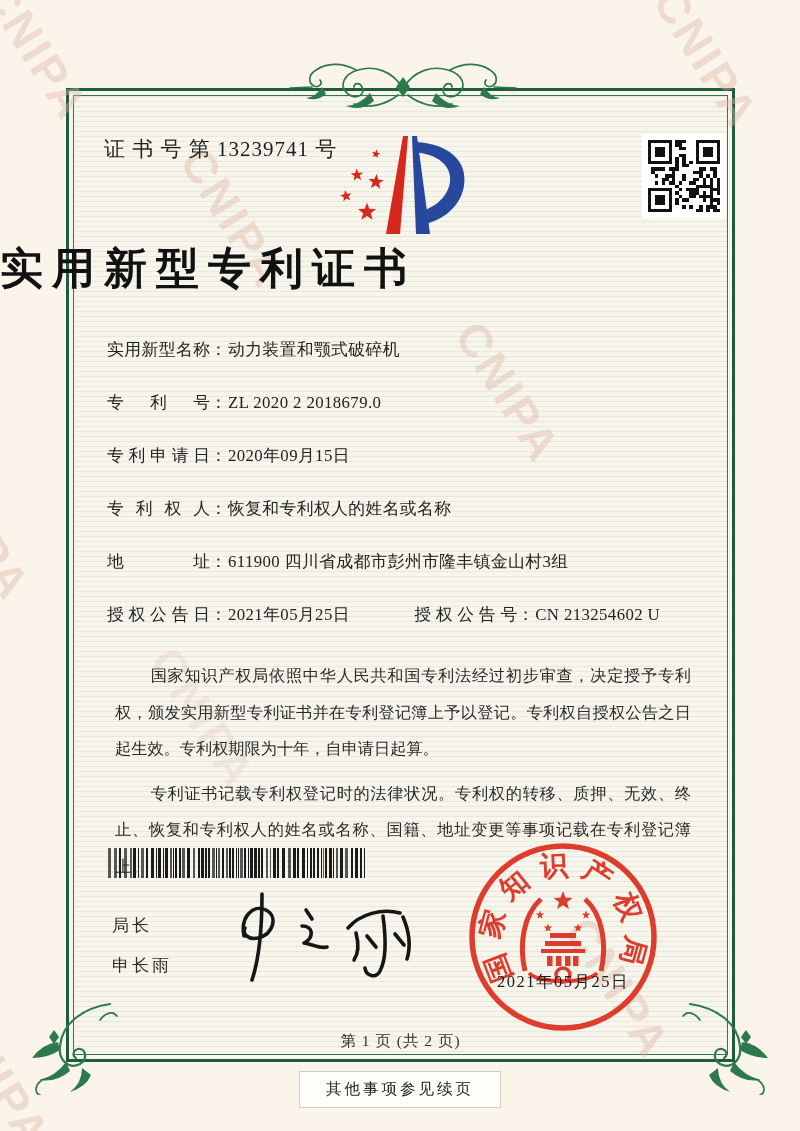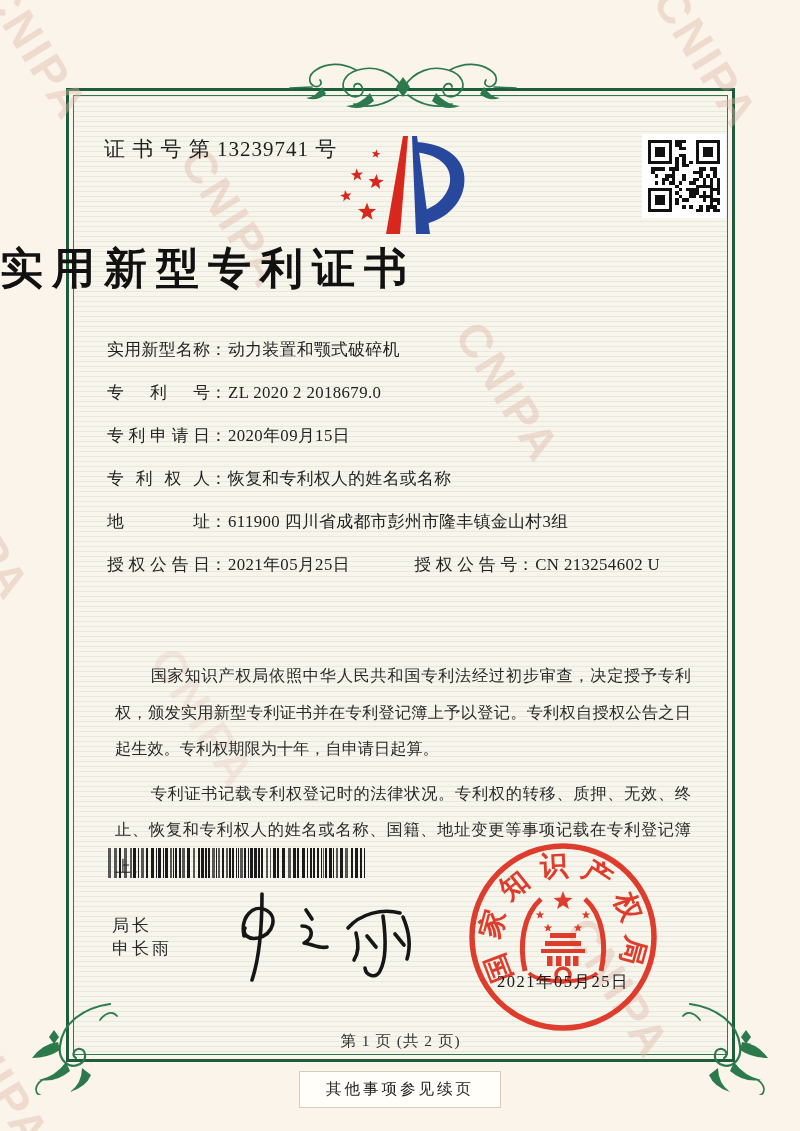--- a/index.html
+++ b/index.html
@@ -41,33 +41,33 @@
   #orn-br{left:681px;top:1000px;width:95px;height:95px;transform:scaleX(-1)}
   
   .cert-no{position:absolute;left:104px;top:135px;z-index:3;font-size:21px;letter-spacing:1px;color:#1e1e1e}
   #logo{position:absolute;left:326px;top:130px;width:152px;height:112px;z-index:3}
   #qr{position:absolute;left:642px;top:134px;width:84px;height:84px;z-index:3}
   .doc-title{
     position:absolute;left:0;top:240px;width:100%;z-index:3;
     font-size:43px;font-weight:bold;letter-spacing:9px;color:#111;
   }
   .fields{position:absolute;left:107px;top:338px;width:600px;z-index:3;font-size:16.8px}
-  .frow{height:33px;margin-bottom:10px;white-space:nowrap}
+  .frow{height:33px;margin-bottom:20px;white-space:nowrap}
   .lbl{display:inline-block;width:103px;text-align:justify;text-align-last:justify;color:#222}
   .cl{display:inline-block;width:18px}
   .val{letter-spacing:.4px;color:#222}
   .fgroup.g1{display:inline-block;width:303px}
   .paras{position:absolute;left:107px;top:650px;width:592px;z-index:3;
          font-size:16.2px;line-height:36.5px;text-align:justify;color:#2a2a2a}
   .paras p{margin:8px;text-indent:2.2em}
   #barcode{position:absolute;left:107px;top:848px;width:264px;height:30px;z-index:3}
   .signer{position:absolute;left:112px;top:914px;z-index:3;
           font-family:Liberation Serif, serif;
           font-size:17px;letter-spacing:3px;color:#2b2b2b}
-  .signer .line2{}
+  .signer .line2{margin-top:17px}
   #sig{position:absolute;left:210px;top:886px;width:230px;height:105px;z-index:3}
   #seal{position:absolute;left:467px;top:841px;width:192px;height:192px;z-index:4}
   .seal-date{position:absolute;left:467px;top:971px;width:192px;z-index:5;
              text-align:center;font-size:16.5px;letter-spacing:1.5px;color:#1a1a1a}
   .page-info{position:absolute;left:66px;top:1031px;width:669px;z-index:3;
              text-align:center;font-size:15.5px;color:#333;letter-spacing:1px}
   .cont-note{position:absolute;left:50%;top:1071px;transform:translateX(-50%);z-index:3;
              background:#fffef9;border:1px solid #d6cdbc;padding:7px 26px;
              font-size:15.5px;letter-spacing:3px;color:#222;white-space:nowrap}
   .gstroke{fill:none;stroke:#2c7a4c;stroke-width:1.7;stroke-linecap:round}

